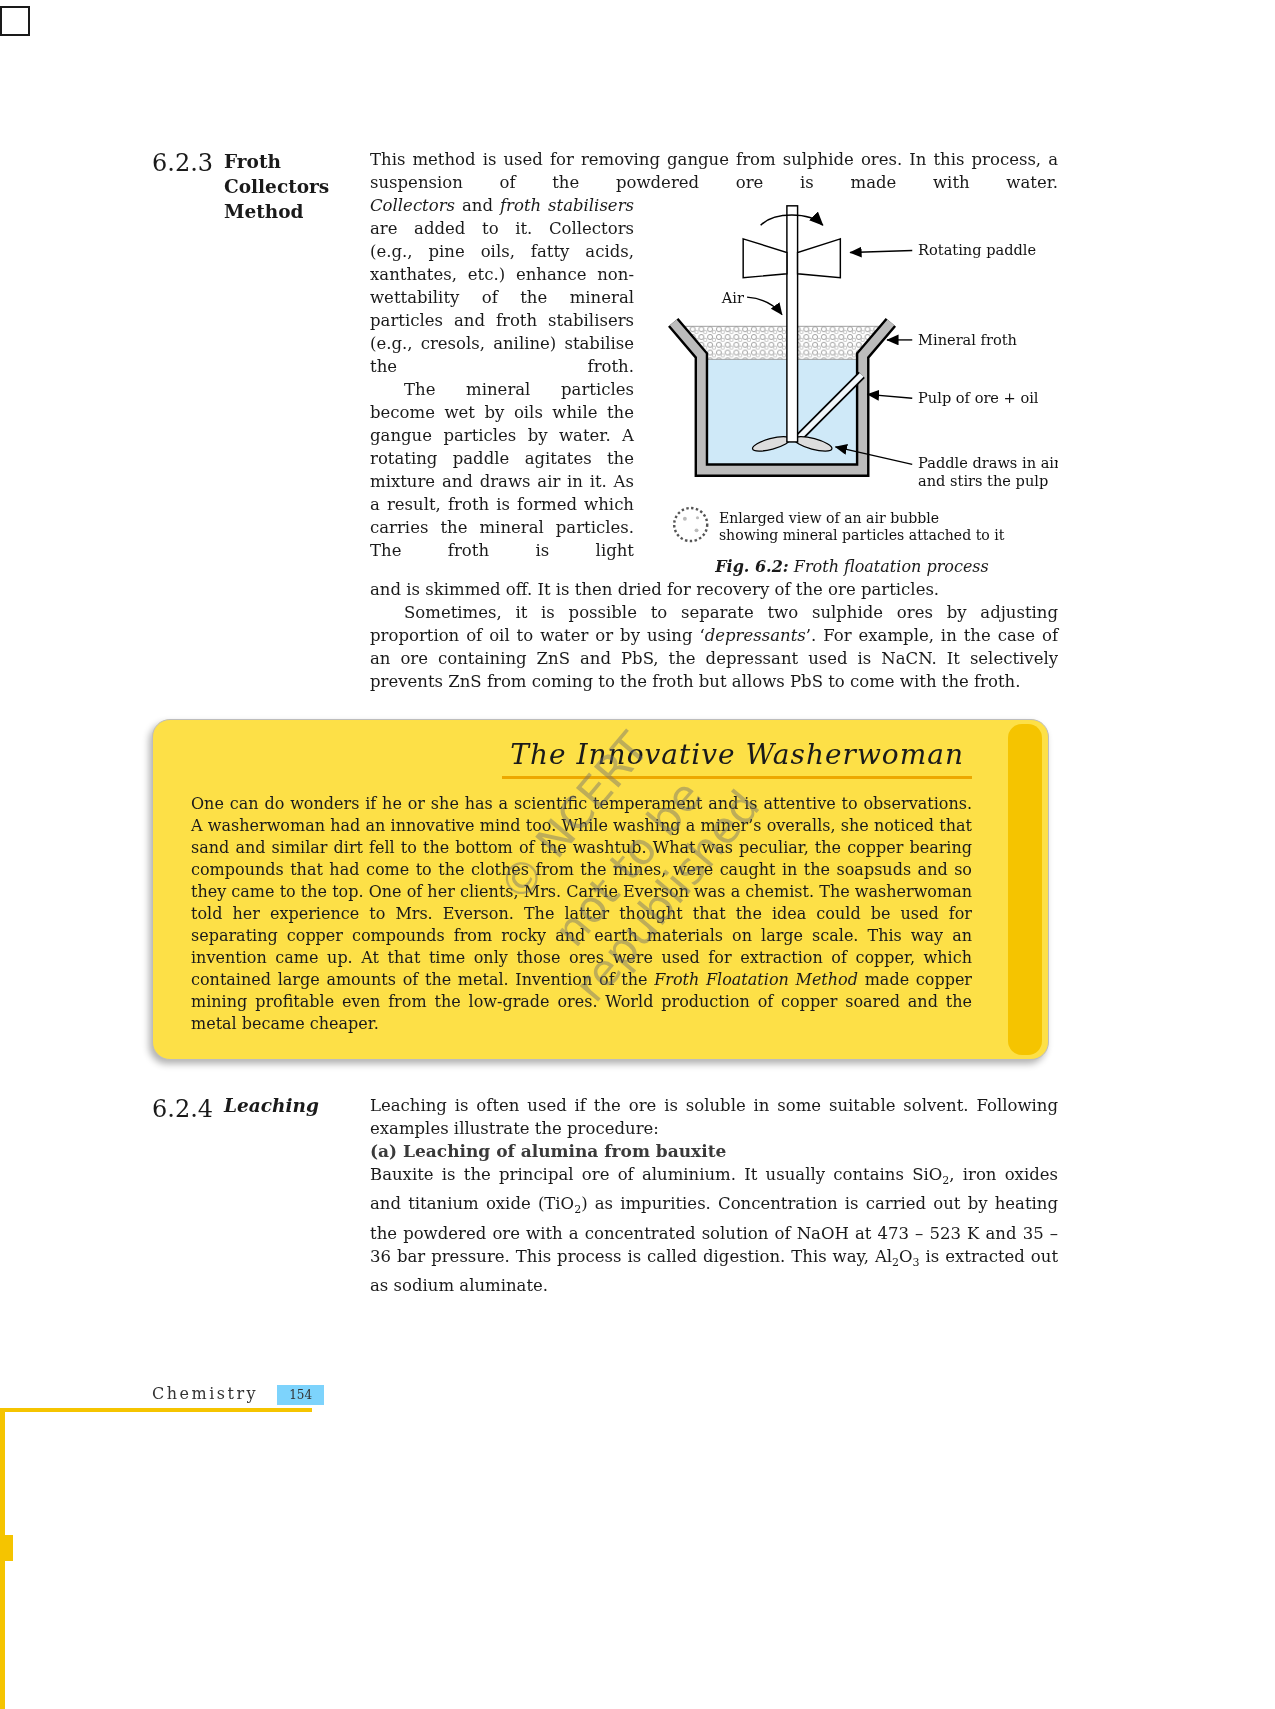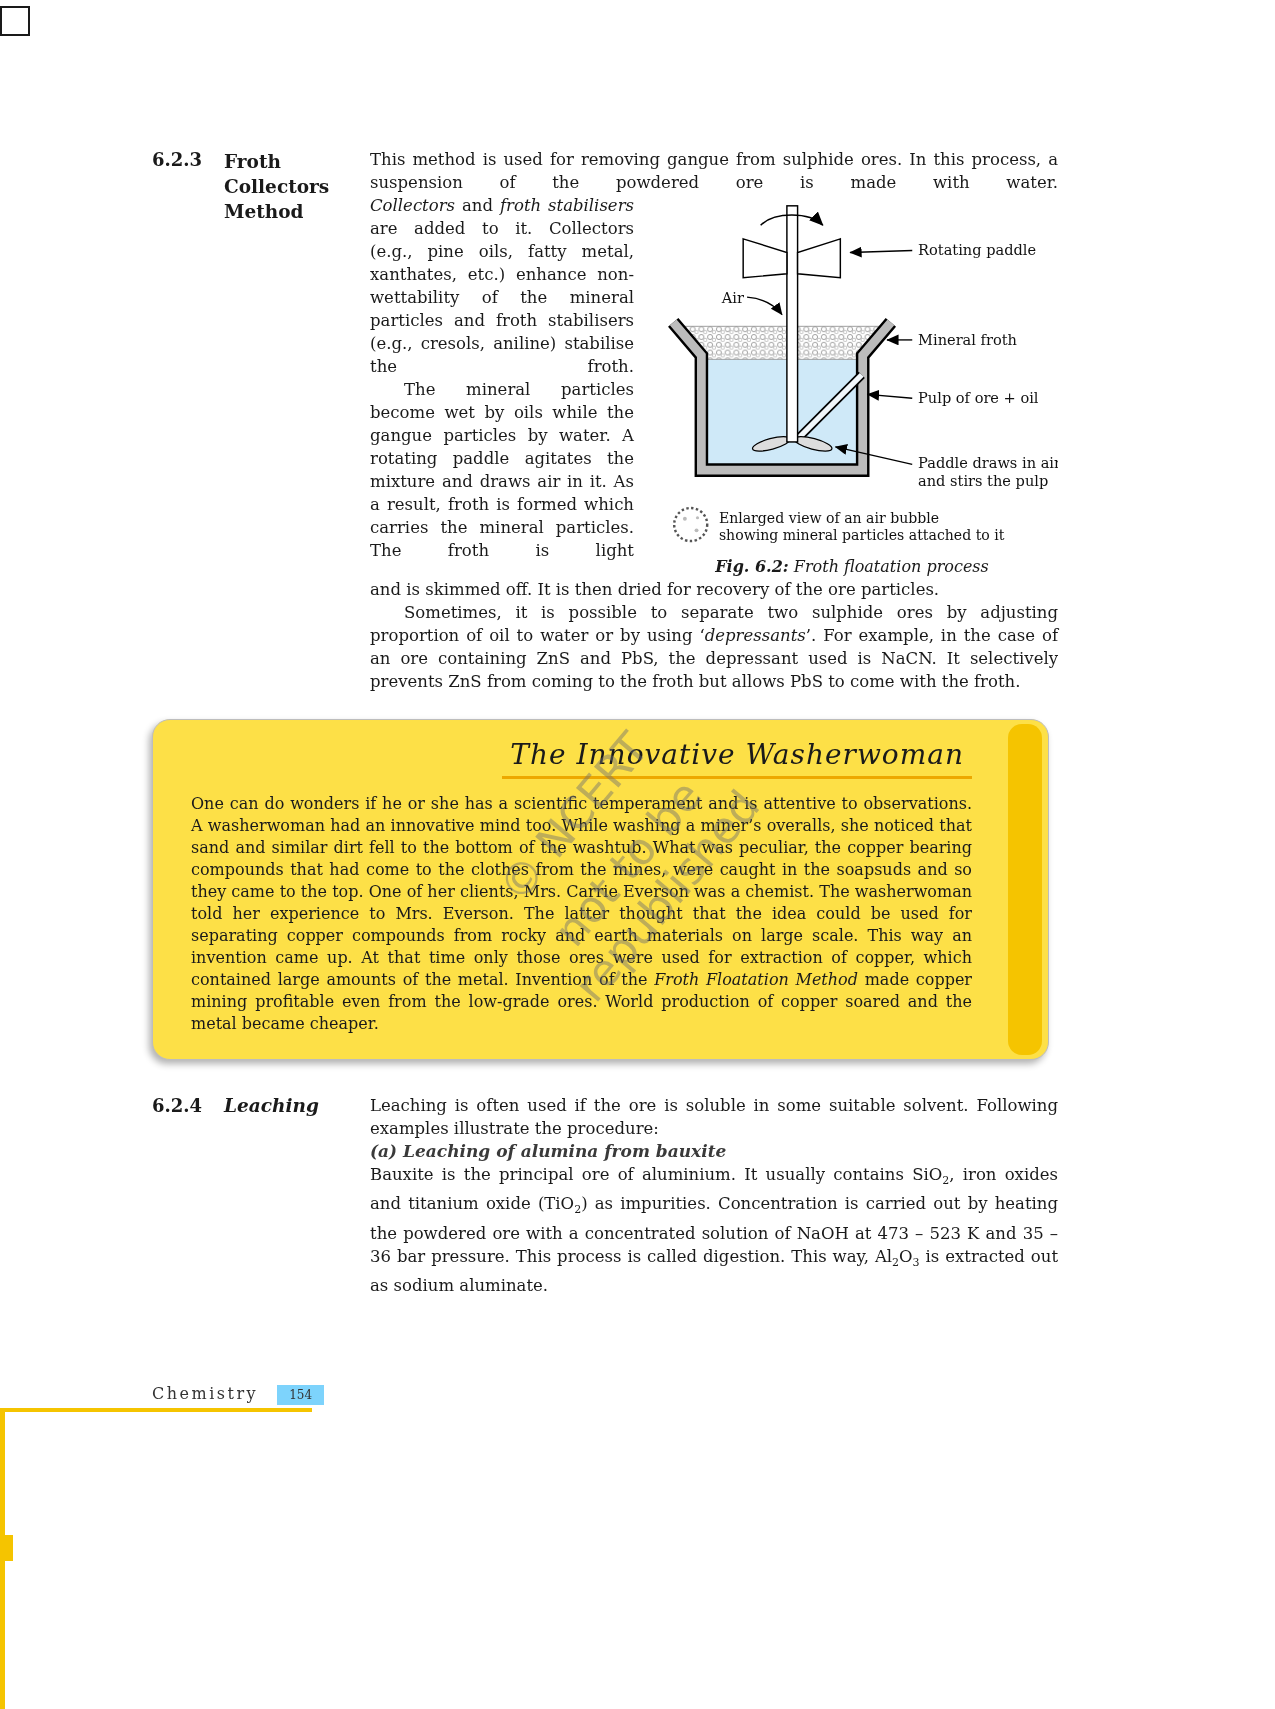--- a/index.html
+++ b/index.html
@@ -20,21 +20,21 @@
     transform:rotate(-50deg); transform-origin:50% 50%;
     text-align:center; z-index:6; pointer-events:none;
     color:rgba(110,110,110,0.45); font-family:"DejaVu Sans", sans-serif; }
   .watermark .wm1 { font-size:44px; margin-bottom:20px; }
   .watermark .wm2 { font-size:44px; }
 
   
   .content { position:absolute; left:152px; top:148px; width:906px; z-index:2; }
 
   .sec-block { position:relative; }
-  .sec-num   { position:absolute; left:0; top:1px; font-weight:bold; font-size:18px; }
+  .sec-num   { position:absolute; left:0; top:1px; font-weight:normal; font-size:24px; }
   .sec-title-stack { position:absolute; left:72px; top:1px; width:140px;
     font-weight:bold; font-size:18.5px; line-height:25px; }
   .sec-title-inline { position:absolute; left:72px; top:1px; font-weight:bold; font-size:18.5px;font-style:italic; }
 
   .main-col { margin-left:218px; width:688px; font-size:16.5px; line-height:23px; text-align:justify; }
   .main-col p { margin:0; }
   .p-intro { text-align:justify; text-align-last:justify; }
   .ind { text-indent:34px; }
 
   .fig-row { display:flex; }
@@ -54,21 +54,21 @@
     box-shadow:-3px 4px 7px rgba(0,0,0,0.30);
     padding:18px 76px 24px 38px; }
   .story-bar { position:absolute; right:6px; top:4px; bottom:4px; width:34px;
     background:#f5c400; border-radius:14px; }
   .story-title { font-style:italic; font-size:28px; letter-spacing:1px;
     width:fit-content; margin:0 0 14px auto; padding:0 8px 5px 8px;
     border-bottom:3px solid #eda800; }
   .story-text { font-size:16px; line-height:22px; text-align:justify; margin:0; }
 
   .leaching-block { margin-top:34px; }
-  .sub-heading { font-weight:bold; font-style:italic; font-size:17px; color:#3a3a3a;
+  .sub-heading { font-weight:bold; font-size:17px; color:#3a3a3a;
     margin:14px 0 10px 0; text-align:left; }
   sub { font-size:11px; }
   .it { font-style:italic; }
 
   .footer { position:absolute; left:152px; top:1384px; z-index:2; }
   .footer-book { font-size:16px; letter-spacing:2.5px; color:#333; }
   .footer-badge { display:inline-block; background:#7dd3fc; color:#333;
     padding:3px 12px; margin-left:14px; font-size:12px; }
 </style>
 </head>
@@ -92,21 +92,21 @@
       <div>Froth</div>
       <div>Collectors</div>
       <div>Method</div>
     </div>
 
     <div class="main-col">
       <p class="p-intro">This method is used for removing gangue from sulphide ores. In this process, a suspension of the powdered ore is made with water.</p>
 
       <div class="fig-row">
         <div class="narrow-col">
-          <p><span class="it">Collectors</span><span> and </span><span class="it">froth stabilisers</span><span> are added to it. Collectors (e.g., pine oils, fatty metal, xanthates, etc.) enhance non-wettability of the mineral particles and froth stabilisers (e.g., cresols, aniline) stabilise the froth.</span></p>
+          <p><span class="it">Collectors</span><span> and </span><span class="it">froth stabilisers</span><span> are added to it. Collectors (e.g., pine oils, fatty acids, xanthates, etc.) enhance non-wettability of the mineral particles and froth stabilisers (e.g., cresols, aniline) stabilise the froth.</span></p>
           <p class="ind">The mineral particles become wet by oils while the gangue particles by water. A rotating paddle agitates the mixture and draws air in it. As a result, froth is formed which carries the mineral particles. The froth is light</p>
         </div>
 
         <div class="figure-col">
           <svg width="412" height="355" viewBox="0 0 424 365">
             <defs>
               <marker id="arr" markerWidth="10" markerHeight="8" refX="8.5" refY="4" orient="auto">
                 <path d="M0,0 L9,4 L0,8 z" fill="#000"></path>
               </marker>
               <pattern id="froth" width="9" height="8" patternUnits="userSpaceOnUse">

